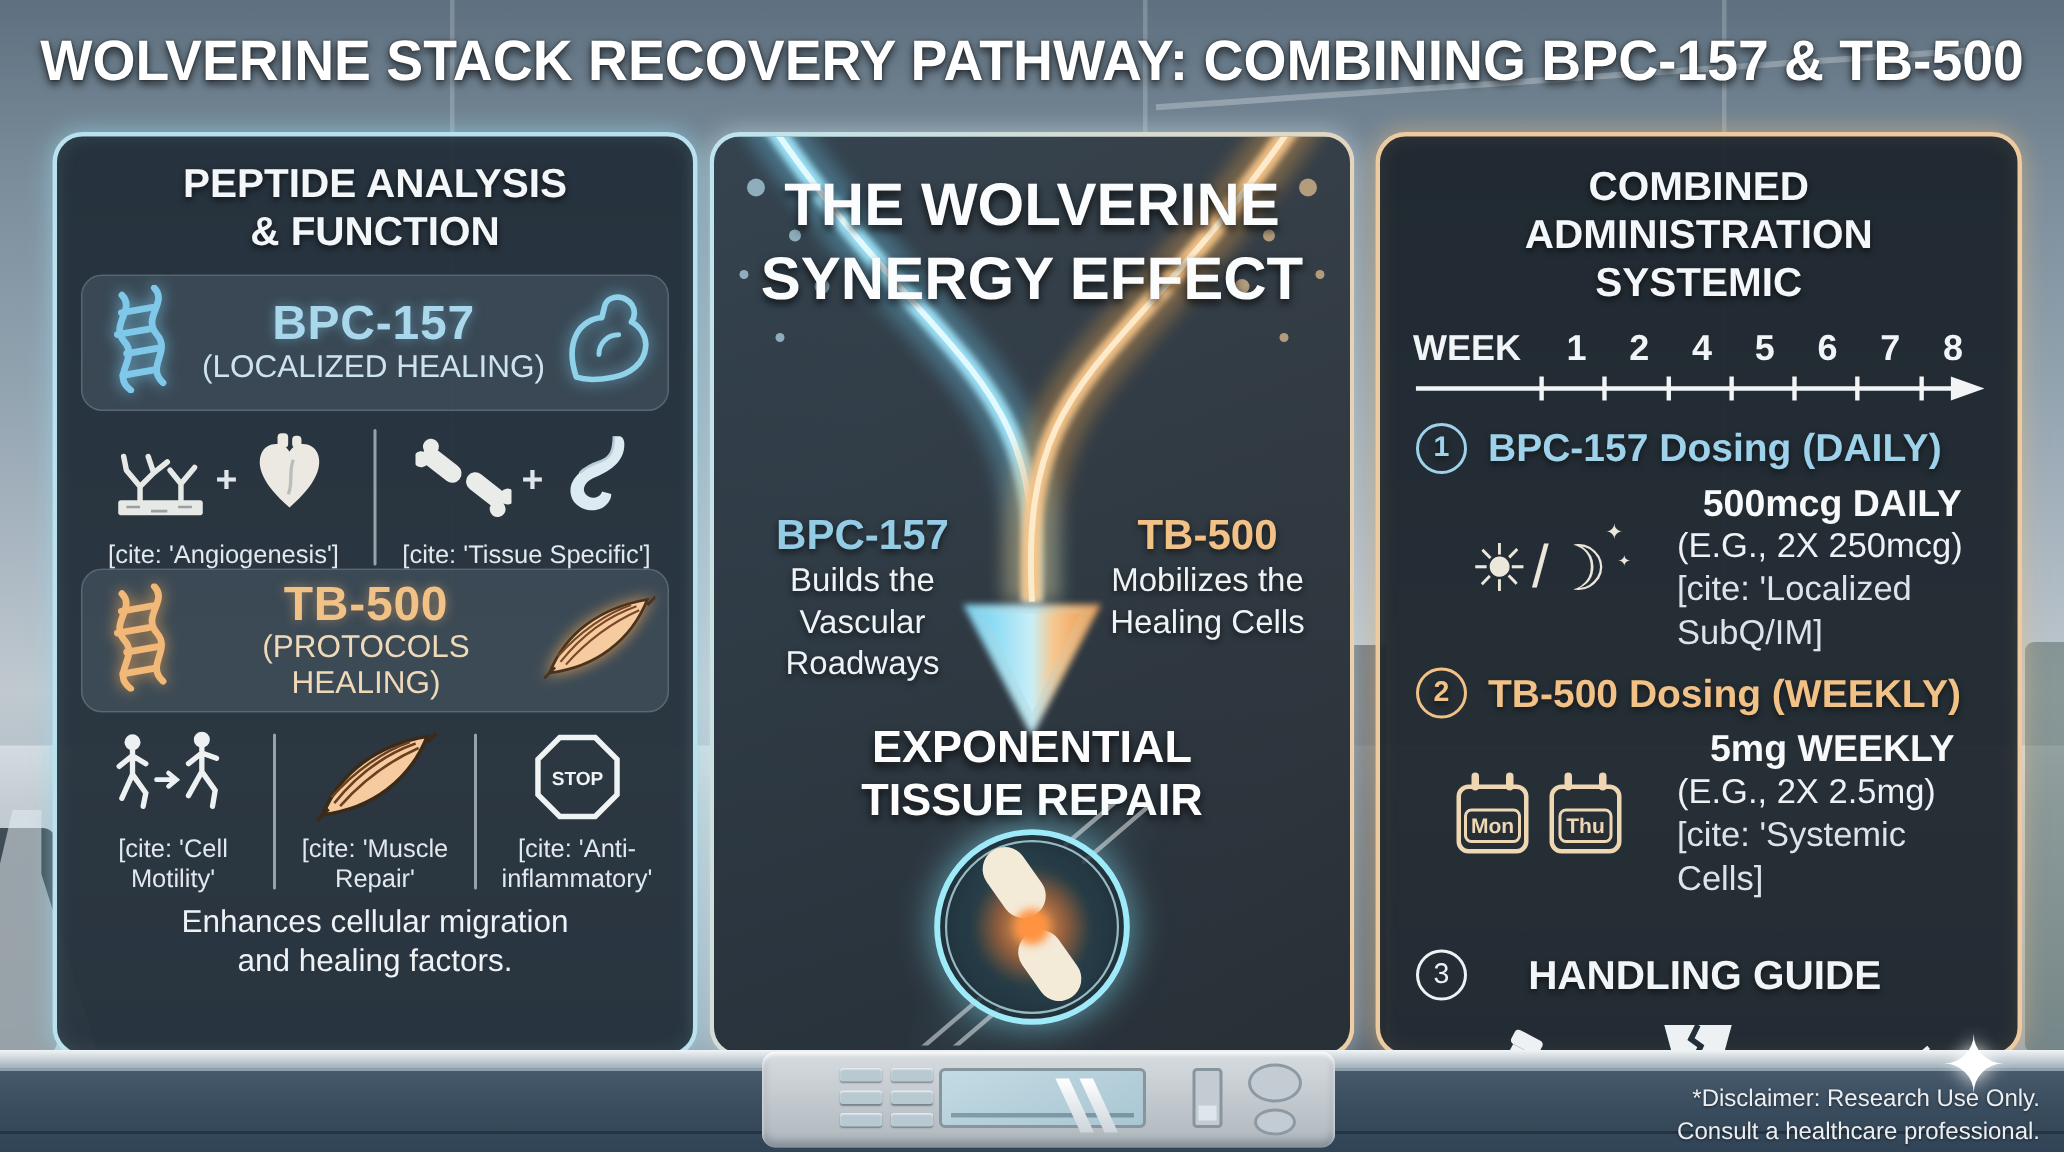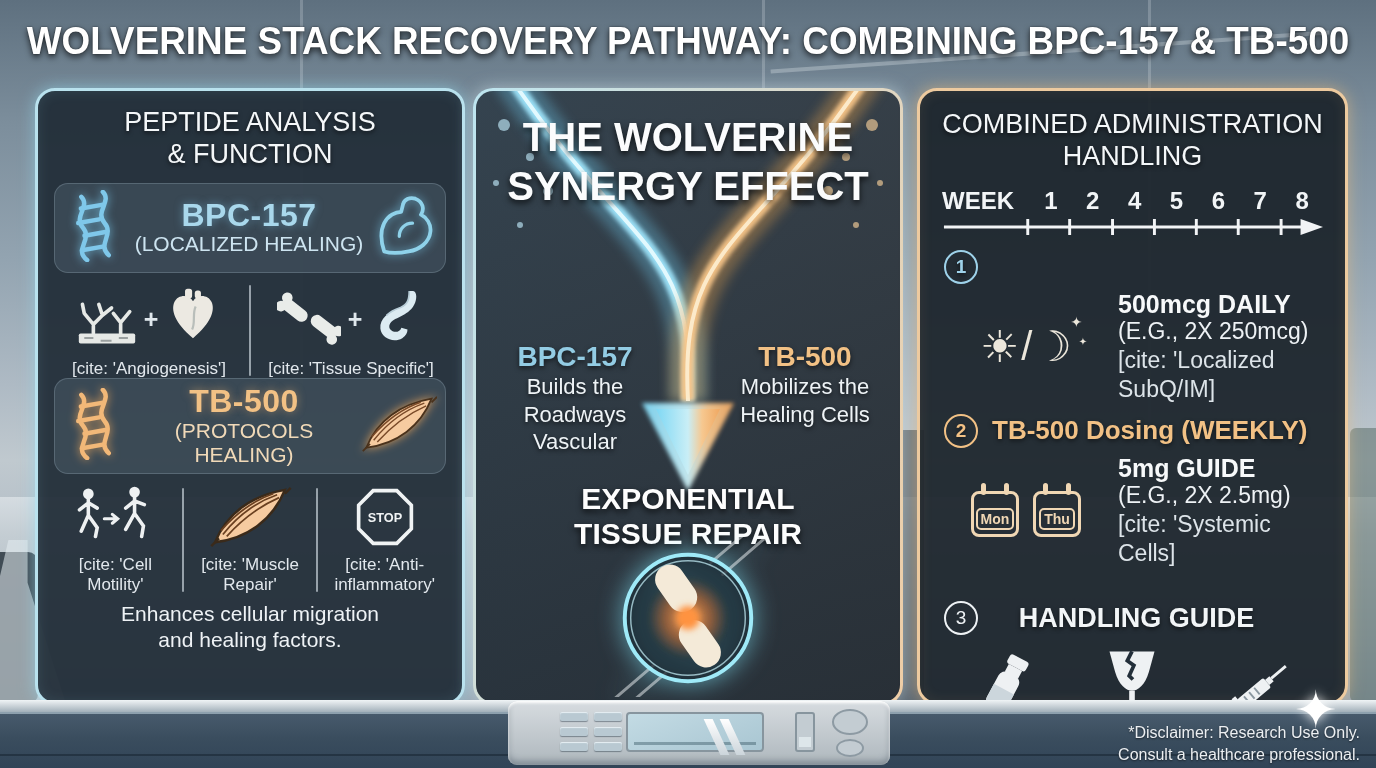--- a/index.html
+++ b/index.html
@@ -29,21 +29,21 @@
     box-shadow:0 0 16px rgba(150,220,240,.6), inset 0 0 14px rgba(150,220,240,.12);
     padding:12px 16px 10px; display:flex; flex-direction:column; }
   .panel-mid { left:473px; width:430px; border:3px solid transparent; overflow:hidden;
     background:linear-gradient(165deg,rgba(38,50,62,.9),rgba(28,38,48,.94)) padding-box,
                linear-gradient(110deg,#bde5f0 0%,#ddd9c9 55%,#eecda6 100%) border-box;
     box-shadow:0 0 16px rgba(205,225,235,.55); }
   .panel-right { left:917px; width:431px; background:rgba(28,36,44,.94); border:3px solid var(--orange_border,#edca9f);
     box-shadow:0 0 16px rgba(240,190,120,.55), inset 0 0 14px rgba(240,190,120,.1);
     padding:14px 20px 10px; display:flex; flex-direction:column; }
 
-  .panel-heading { font-size:27px; font-weight:normal; color:var(--white_text,#f4f7f9); text-align:center;
+  .panel-heading { font-size:27px; font-weight:bold; color:var(--white_text,#f4f7f9); text-align:center;
     line-height:1.18; text-shadow:0 2px 4px rgba(0,0,0,.6); margin:4px 0 12px; }
   .panel-heading span { display:block; }
 
   
   .pep-card { display:flex; align-items:center; justify-content:space-between; gap:6px;
     background:rgba(92,112,126,.35); border:1px solid rgba(190,215,228,.22); border-radius:14px;
     padding:6px 8px; margin-bottom:8px; }
   .card-mid { text-align:center; flex:1; }
   .card-name { font-size:32px; font-weight:bold; letter-spacing:.5px; line-height:1.05; }
   .card-sub { font-size:21px; line-height:1.15; }
@@ -100,21 +100,21 @@
   .circle-num { flex:none; width:34px; height:34px; border-radius:50%; border:2.5px solid currentColor;
     display:flex; align-items:center; justify-content:center; font-size:19px; }
   .rsec-body { display:flex; align-items:center; gap:16px; padding-left:10px; margin-top:6px; }
   .dose-icons { width:152px; flex:none; display:flex; align-items:center; justify-content:center; gap:2px; }
   .sun-glyph { font-size:44px; color:#ece7db; }
   .slash { font-size:40px; color:#ece7db; }
   .moon-wrap { position:relative; }
   .moon-glyph { display:inline-block; font-size:42px; color:#ece7db; transform:scaleX(-1); }
   .star1 { position:absolute; top:-8px; right:-10px; font-size:14px; color:#ece7db; }
   .star2 { position:absolute; top:14px; right:-15px; font-size:10px; color:#ece7db; }
-  .dose-text .dose { font-size:25px; font-weight:bold; color:#f7f9fa; line-height:1.15; }
+  .dose-text .dose { font-size:25px; font-weight:bold; color:#f7f9fa; line-height:1.15;text-align:center; }
   .dose-text .eg { font-size:23px; color:#eef2f5; line-height:1.2; }
   .dose-text .dcite { font-size:23px; color:#dde4e9; line-height:1.25; }
   .cal-row { display:flex; gap:14px; }
   .cal { width:48px; height:46px; border:3px solid var(--tan_calendar,#f0d7b4); border-radius:8px; position:relative;
     display:flex; align-items:flex-end; justify-content:center; padding-bottom:4px; margin-top:8px; }
   .cal::before, .cal::after { content:""; position:absolute; top:-11px; width:5px; height:12px;
     background:var(--tan_calendar,#f0d7b4); border-radius:3px; }
   .cal::before { left:7px; } .cal::after { right:7px; }
   .cal-label { font-size:14px; font-weight:bold; color:var(--tan_calendar,#f0d7b4);
     border:2px solid var(--tan_calendar,#f0d7b4); border-radius:5px; padding:0 3px; line-height:1.35; }
@@ -393,22 +393,22 @@
     </svg>
 
     <div class="mid-heading">
       <span>THE WOLVERINE</span>
       <span>SYNERGY EFFECT</span>
     </div>
 
     <div class="syn-label syn-left">
       <div class="syn-name">BPC-157</div>
       <div class="syn-line">Builds the</div>
+      <div class="syn-line">Vascular</div>
       <div class="syn-line">Roadways</div>
-      <div class="syn-line">Vascular</div>
     </div>
     <div class="syn-label syn-right">
       <div class="syn-name">TB-500</div>
       <div class="syn-line">Mobilizes the</div>
       <div class="syn-line">Healing Cells</div>
     </div>
 
     <div class="result">
       <span>EXPONENTIAL</span>
       <span>TISSUE REPAIR</span>
@@ -440,21 +440,21 @@
           <rect x="82" y="84" width="30" height="52" rx="15" transform="rotate(-35 97 110)"></rect>
         </g>
         <circle cx="85" cy="84" r="12" fill="#ff9340" filter="url(#jblur)"></circle>
       </svg>
     </div>
   </div>
 
   <div class="panel panel-right">
     <div class="panel-heading">
       <span>COMBINED ADMINISTRATION</span>
-      <span>HANDLING</span>
+      <span>SYSTEMIC</span>
     </div>
 
     <div class="timeline">
       <div class="timeline-row">
         <span class="week-label">WEEK</span>
         <span class="week-num">1</span>
         <span class="week-num">2</span>
         <span class="week-num">4</span>
         <span class="week-num">5</span>
         <span class="week-num">6</span>
@@ -472,20 +472,21 @@
             <line x1="304" y1="3" x2="304" y2="19"></line>
           <line x1="348" y1="3" x2="348" y2="19"></line>
         </g>
         <polygon points="368,3 391,11 368,19" fill="#f2f4f6"></polygon>
       </svg>
     </div>
 
     <div class="rsec">
       <div class="rsec-title blue">
         <span class="circle-num">1</span>
+        <span>BPC-157 Dosing (DAILY)</span>
       </div>
       <div class="rsec-body">
         <div class="dose-icons">
           <span class="sun-glyph">☀</span>
           <span class="slash">/</span>
           <span class="moon-wrap">
             <span class="moon-glyph">☾</span>
             <span class="star1">✦</span>
             <span class="star2">✦</span>
           </span>
@@ -506,21 +507,21 @@
       <div class="rsec-body">
         <div class="dose-icons cal-row">
           <span class="cal">
             <span class="cal-label">Mon</span>
           </span>
           <span class="cal">
             <span class="cal-label">Thu</span>
           </span>
         </div>
         <div class="dose-text">
-          <div class="dose">5mg GUIDE</div>
+          <div class="dose">5mg WEEKLY</div>
           <div class="eg">(E.G., 2X 2.5mg)</div>
           <div class="dcite">[cite: 'Systemic Cells]</div>
         </div>
       </div>
     </div>
 
     <div class="hdivider"></div>
 
     <div class="rsec">
       <div class="hg-title">

